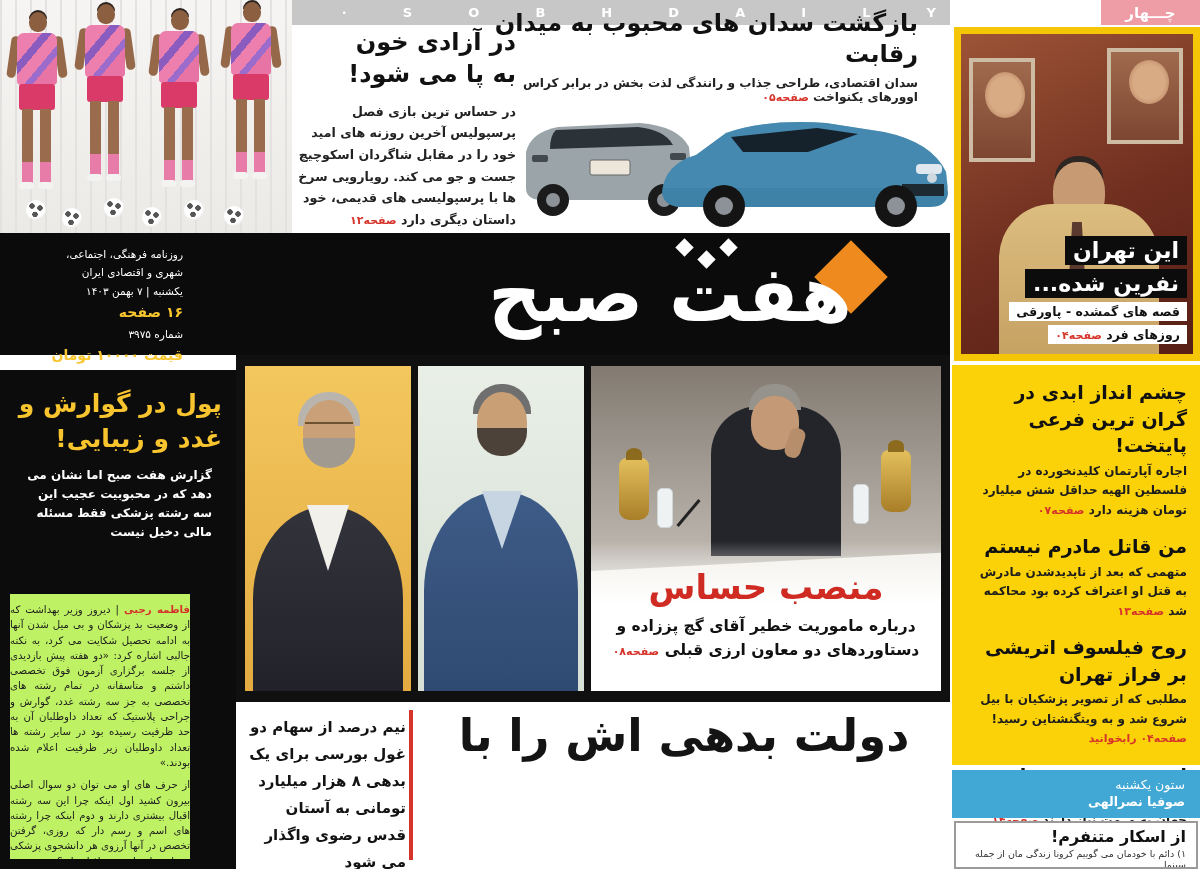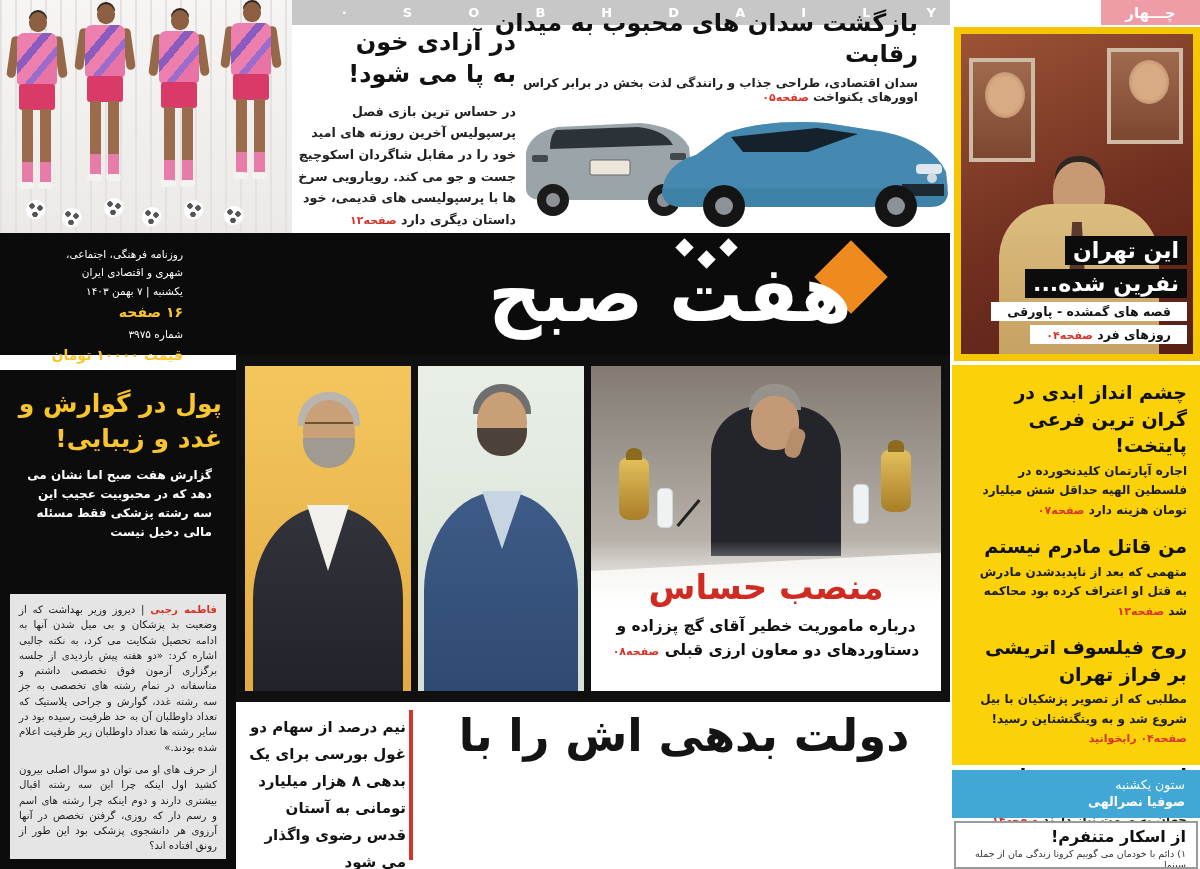--- a/index.html
+++ b/index.html
@@ -62,21 +62,21 @@
   .mh-yellow{color:#f9c52e;font-weight:bold;font-size:14px;}
   #logo{position:absolute;left:455px;top:0;width:430px;height:122px;display:flex;align-items:center;justify-content:center;}
   #logo-text{color:#fff;font-weight:bold;font-size:74px;line-height:1;transform:scaleY(1.05);}
   .logo-diamond{position:absolute;background:#ef8b1e;width:52px;height:52px;transform:rotate(45deg);right:8px;top:18px;z-index:-1;}
   .logo-dot{position:absolute;width:13px;height:13px;background:#fff;transform:rotate(45deg);top:8px;}
 
   
   #left-col{left:0;top:370px;width:236px;height:499px;background:#0c0c0c;}
   .med-title{padding:16px 14px 0;font-size:25px;font-weight:bold;color:#f9c52e;line-height:1.4;}
   .med-deck{padding:10px 24px 0;font-size:12px;font-weight:bold;color:#fff;line-height:1.58;}
-  #med-box{position:absolute;left:10px;top:224px;width:216px;height:265px;background:#e5e5e5;padding:8px 9px;overflow:hidden;}
+  #med-box{position:absolute;left:10px;top:224px;width:180px;height:265px;background:#bef264;padding:8px 0;overflow:hidden;}
   #med-box p{margin:0 0 7px;font-size:10.2px;line-height:1.5;color:#1c1c1c;text-align:justify;}
   .med-byline{color:#d6342b;font-weight:bold;}
 
   
   #center-panel{left:236px;top:355px;width:714px;height:347px;background:#101010;}
   .photo{position:absolute;top:11px;height:325px;overflow:hidden;}
   #photo1{left:9px;width:166px;background:linear-gradient(#f3c75e,#e3ab41);}
   #photo2{left:182px;width:166px;background:linear-gradient(#e9efe7,#d6e0d4);}
   #photo3{left:355px;width:350px;background:linear-gradient(#837b72,#b9b3ab 55%,#d9d5cf);}
   .bust-head{position:absolute;border-radius:50% 50% 46% 46%;}
@@ -117,21 +117,21 @@
   #sb-tab{left:1101px;top:0;width:99px;height:25px;background:#ee9ca5;color:#fff;font-weight:bold;font-size:15px;display:flex;align-items:center;justify-content:center;}
   #sb-photo-frame{left:954px;top:27px;width:246px;height:334px;background:#f5c606;padding:7px;}
   #sb-photo{position:relative;width:100%;height:100%;background:linear-gradient(155deg,#9c5436,#712f20 55%,#571f15);overflow:hidden;}
   .sbp-frame{position:absolute;border:4px solid #cdbca3;background:linear-gradient(#a06a4e,#7c4631);}
   .sbp-face{position:absolute;border-radius:50%;background:radial-gradient(#d8ab85 55%,#a9714f);}
   .sbp-man-suit{position:absolute;left:38px;bottom:0;width:160px;height:150px;border-radius:54px 54px 0 0;background:linear-gradient(#dcbd80,#c6a263);}
   .sbp-man-head{position:absolute;left:92px;bottom:128px;width:52px;height:64px;border-radius:46%;background:#c79a74;}
   .sbp-man-hair{position:absolute;left:94px;bottom:172px;width:48px;height:26px;border-radius:22px 22px 0 0;background:#2e2622;}
   .sbp-tie{position:absolute;left:108px;bottom:76px;width:16px;height:56px;background:#5a3a2e;clip-path:polygon(20% 0,80% 0,100% 100%,0 100%);}
   .sbp-chip-black{display:inline-block;background:#0c0c0c;color:#fff;font-weight:bold;font-size:22px;padding:2px 8px;margin-top:4px;}
-  .sbp-chip-white{display:inline-block;background:#fff;color:#111;font-weight:bold;font-size:12.5px;padding:2px 16px;margin-top:4px;text-align:center;}
+  .sbp-chip-white{display:inline-block;background:#fff;color:#111;font-weight:bold;font-size:12.5px;padding:2px 7px;margin-top:4px;text-align:center;}
   #sbp-captions{position:absolute;right:6px;bottom:10px;direction:rtl;text-align:right;}
 
   #sb-yellow{left:952px;top:365px;width:248px;height:400px;background:#fbd108;padding:14px 13px 0;direction:rtl;}
   .sb-item{margin-bottom:13px;}
   .sb-item-title{font-size:19px;font-weight:bold;color:#111;line-height:1.4;}
   .sb-item-sub{margin-top:3px;font-size:12px;font-weight:bold;color:#1d1d1d;line-height:1.62;}
 
   #sb-blue{left:952px;top:770px;width:248px;height:48px;background:#41a8d5;color:#fff;direction:rtl;text-align:right;padding:7px 15px;font-size:12.5px;line-height:1.35;}
   #sb-blue .k2{font-weight:bold;}
   #sb-white{left:954px;top:821px;width:244px;height:48px;background:#fff;border:2px solid #9a9a9a;padding:4px 10px;direction:rtl;text-align:right;overflow:hidden;}

